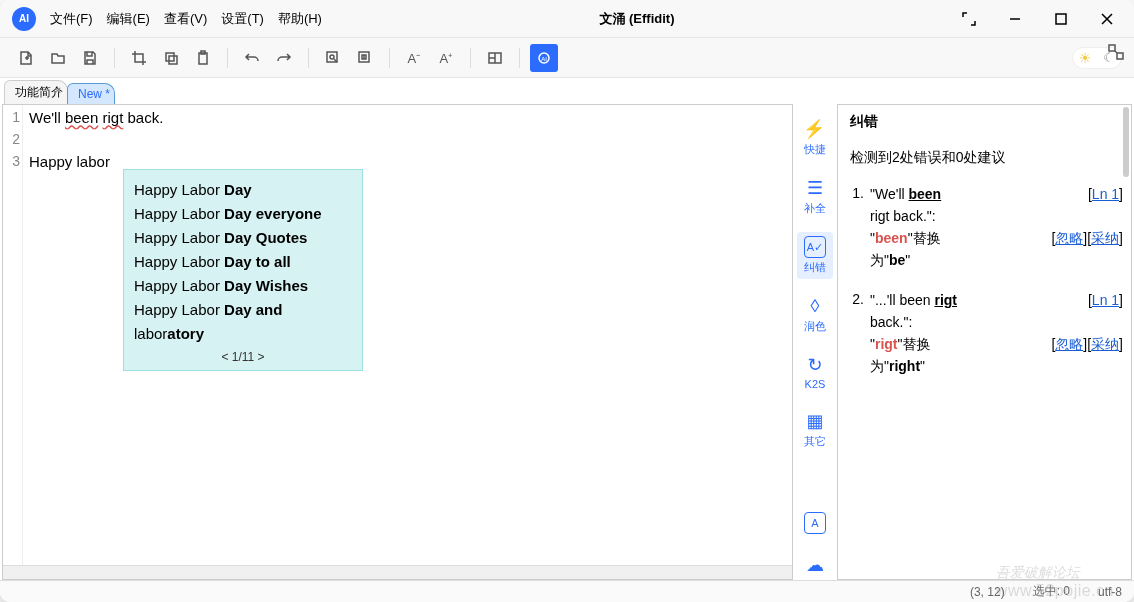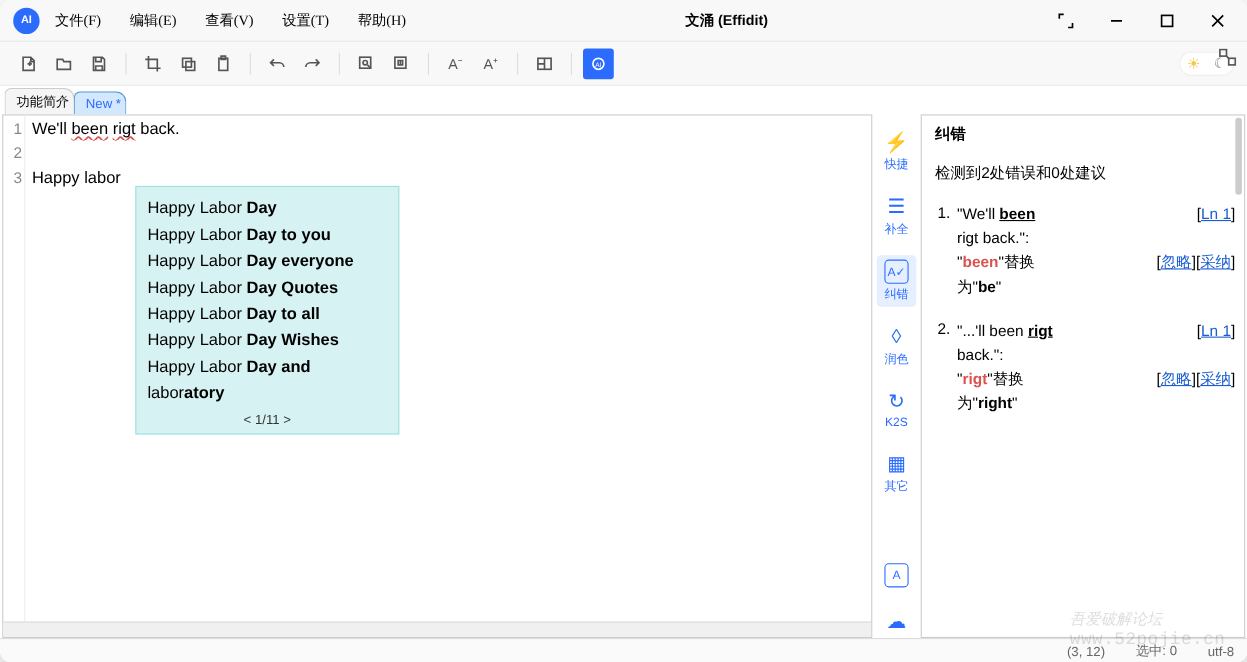--- a/index.html
+++ b/index.html
@@ -1,20 +1,20 @@
 <!DOCTYPE html>
 <html><head>
 <meta charset="utf-8">
 <style>
 * { margin: 0; padding: 0; box-sizing: border-box; }
 body { font-family: "Microsoft YaHei", "Segoe UI", sans-serif; font-size: 13px; background: #fff; user-select: none; }
 .window { width: 1134px; height: 602px; background: #fff; border-radius: 10px; box-shadow: 0 8px 30px rgba(0,0,0,0.25); overflow: hidden; display: flex; flex-direction: column; position: relative; }
 .titlebar { height: 38px; background: #f8f8f8; display: flex; align-items: center; padding: 0 4px; border-bottom: 1px solid #e5e5e5; }
 .app-icon { width: 24px; height: 24px; margin: 0 8px; border-radius: 50%; background: #2b6cff; color: #fff; display: flex; align-items: center; justify-content: center; font-size: 10px; font-weight: bold; }
-.menubar { display: flex; gap: 14px; font-family: Liberation Serif, serif; }
+.menubar { display: flex; gap: 2px; }
 .menu-item { padding: 4px 6px; font-size: 13px; cursor: pointer; }
 .title-center { flex: 1; text-align: center; font-weight: 600; font-size: 13px; }
 .win-controls { display: flex; }
 .win-btn { width: 46px; height: 38px; display: flex; align-items: center; justify-content: center; cursor: pointer; }
 .toolbar { height: 40px; background: #f8f8f8; display: flex; align-items: center; padding: 0 12px; gap: 4px; border-bottom: 1px solid #e5e5e5; }
 .tool-btn { width: 28px; height: 28px; display: flex; align-items: center; justify-content: center; cursor: pointer; border-radius: 3px; color: #555; }
 .tool-btn.ai { background: #2b6cff; color: #fff; }
 .tool-sep { width: 1px; height: 20px; background: #ddd; margin: 0 6px; }
 .theme-toggle { margin-left: auto; display: flex; align-items: center; gap: 4px; background: #fff; border-radius: 20px; padding: 2px; border: 1px solid #eee; }
 .tabs { height: 26px; display: flex; align-items: flex-end; padding-left: 4px; background: #fff; }
@@ -49,21 +49,21 @@
 .underline { text-decoration: underline; font-weight: 700; }
 .red { color: #d9534f; font-weight: 700; }
 .err-actions { float: right; }
 .link { color: #1a5dd4; text-decoration: underline; cursor: pointer; }
 .statusbar { height: 22px; border-top: 1px solid #ddd; display: flex; align-items: center; justify-content: flex-end; padding: 0 12px; font-size: 12px; color: #666; background: #fafafa; gap: 28px; }
 .editor-scroll { position: absolute; bottom: 0; left: 0; right: 0; height: 14px; background: #f0f0f0; border-top: 1px solid #ddd; }
 .panel-scroll { position: absolute; top: 0; right: 0; width: 10px; height: 100%; }
 .panel-thumb { width: 6px; background: #ccc; border-radius: 3px; margin: 2px auto; height: 70px; }
 .expand-icon { position: absolute; top: 44px; right: 10px; font-size: 14px; color: #555; cursor: pointer; }
 svg { width: 16px; height: 16px; stroke: currentColor; fill: none; stroke-width: 1.5; }
-.watermark { position: absolute; bottom: 12px; right: 20px; font-size: 14px; color: rgba(100,100,100,0.22); font-style: italic; pointer-events: none; font-family: Liberation Mono, monospace; }
+.watermark { position: absolute; bottom: 2px; right: 20px; font-size: 14px; color: rgba(100,100,100,0.22); font-style: italic; pointer-events: none; }
 .watermark .wm2 { font-size: 16px; display: block; font-style: normal; letter-spacing: 0.5px; }
 </style>
 </head>
 <body>
 
 <div class="window">
 
   <div class="titlebar">
     <div class="app-icon">AI</div>
     <div class="menubar">
@@ -203,21 +203,20 @@
         <div class="gutter-line">3</div>
       </div>
       <div class="editor-body">
         <div class="line"><span>We'll </span><span class="err">been</span><span> </span><span class="err">rigt</span><span> back.</span></div>
         <div class="line"></div>
         <div class="line">Happy labor</div>
 
         <div class="suggest-popup">
           <div id="sugg-list">
               <div class="sugg-row"><span>Happy Labor </span><span class="bold">Day</span></div>
-              <div class="sugg-row"><span>Happy Labor </span><span class="bold">Day to you</span></div>
               <div class="sugg-row"><span>Happy Labor </span><span class="bold">Day everyone</span></div>
               <div class="sugg-row"><span>Happy Labor </span><span class="bold">Day Quotes</span></div>
               <div class="sugg-row"><span>Happy Labor </span><span class="bold">Day to all</span></div>
               <div class="sugg-row"><span>Happy Labor </span><span class="bold">Day Wishes</span></div>
               <div class="sugg-row"><span>Happy Labor </span><span class="bold">Day and</span></div>
             </div>
           <div class="sugg-row"><span>labor</span><span class="bold">atory</span></div>
           <div class="sugg-pager">&lt; 1/11 &gt;</div>
         </div>
       </div>

